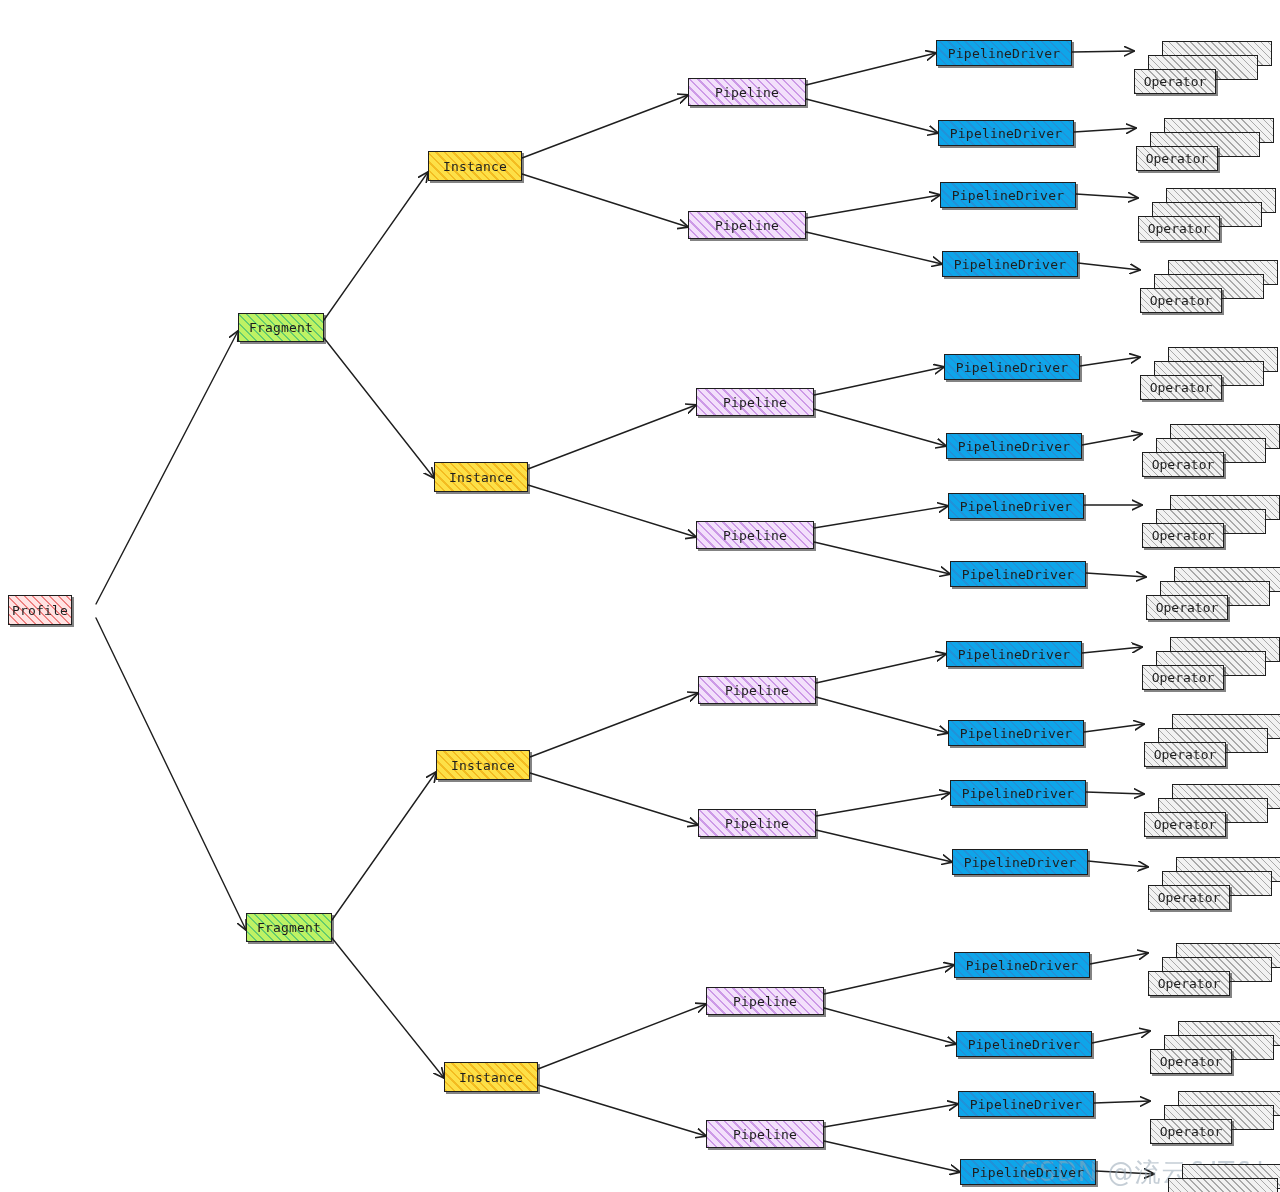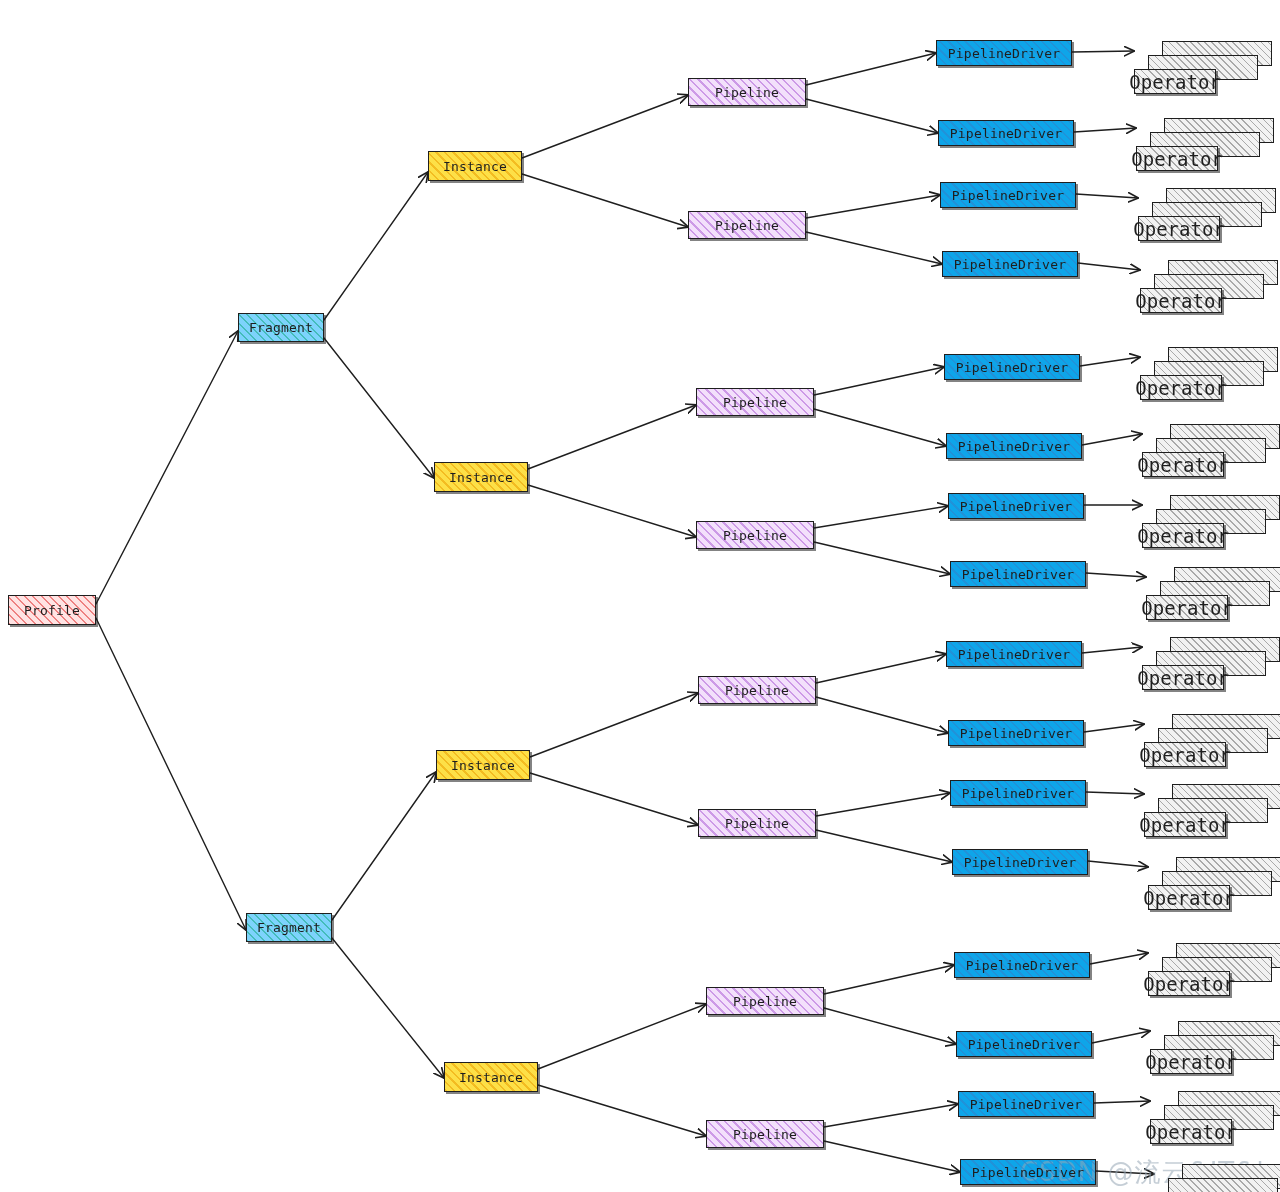--- a/index.html
+++ b/index.html
@@ -8,36 +8,36 @@
   svg.edges{position:absolute;left:0;top:0;width:1280px;height:1192px;pointer-events:none;}
   .node{position:absolute;box-sizing:border-box;border:1.6px solid #1e1e1e;
         display:flex;align-items:center;justify-content:center;
         font-size:13px;color:#1e1e1e;letter-spacing:.2px;white-space:nowrap;
         box-shadow:2px 2px 0 rgba(30,30,30,.55);}
   .node .lbl{position:relative;z-index:3;}
   .node::before{content:"";position:absolute;inset:0;z-index:1;}
   
   .n-profile{background:#ffe3e3;}
   .n-profile::before{background:repeating-linear-gradient(45deg,rgba(224,49,49,.55) 0 1.4px,transparent 1.4px 6px);}
-  .n-fragment{background:#7dd3fc;}
+  .n-fragment{background:#bef264;}
   .n-fragment::before{background:repeating-linear-gradient(45deg,rgba(12,166,120,.5) 0 1.4px,transparent 1.4px 6px);}
   .n-instance{background:#fde047;}
   .n-instance::before{background:repeating-linear-gradient(45deg,rgba(240,176,20,.75) 0 1.6px,transparent 1.6px 6px);}
   .n-pipeline{background:#f3e0fb;}
   .n-pipeline::before{background:repeating-linear-gradient(45deg,rgba(173,96,214,.55) 0 1.5px,transparent 1.5px 6px);}
   .n-driver{background:#0ea5e9;}
   .n-driver::before{background:repeating-linear-gradient(45deg,rgba(45,134,206,.6) 0 1.5px,transparent 1.5px 6px);}
 
   .opstack{position:absolute;}
   .opstack .sheet{position:absolute;box-sizing:border-box;border:1.5px solid #1e1e1e;
       background:#f2f2f2;}
   .opstack .sheet::before{content:"";position:absolute;inset:0;
       background:repeating-linear-gradient(45deg,rgba(60,60,60,.40) 0 1.2px,transparent 1.2px 5px);}
   .opstack .front{display:flex;align-items:center;justify-content:center;
-      font-size:19px;color:#1e1e1e;box-shadow:2px 2px 0 rgba(30,30,30,.55);text-align:center;}
+      font-size:13px;color:#1e1e1e;box-shadow:2px 2px 0 rgba(30,30,30,.55);text-align:center;}
   .opstack .front .lbl{position:relative;z-index:3;}
 
   .watermark{position:absolute;color:rgba(150,165,180,.55);font-size:26px;
       font-family:"DejaVu Sans",sans-serif;letter-spacing:1px;white-space:nowrap;}
 </style>
 </head>
 <body>
 
 <div id="stage">
 
@@ -91,21 +91,21 @@
         <path d="M 1086 792 L 1144 794" marker-end="url(#arw)"></path>
         <path d="M 1088 861 L 1148 867" marker-end="url(#arw)"></path>
         <path d="M 1090 964 L 1148 953" marker-end="url(#arw)"></path>
         <path d="M 1092 1043 L 1150 1031" marker-end="url(#arw)"></path>
         <path d="M 1094 1103 L 1150 1101" marker-end="url(#arw)"></path>
         <path d="M 1096 1171 L 1154 1174" marker-end="url(#arw)"></path>
       </g>
   </svg>
 
   <div id="node-layer">
-      <div class="node n-profile" style="left: 8px; top: 595px; width: 88px; height: 30px;">
+      <div class="node n-profile" style="left: 8px; top: 595px; width: 64px; height: 30px;">
         <span class="lbl">Profile</span>
       </div>
       <div class="node n-fragment" style="left: 238px; top: 313px; width: 86px; height: 29px;">
         <span class="lbl">Fragment</span>
       </div>
       <div class="node n-fragment" style="left: 246px; top: 913px; width: 86px; height: 29px;">
         <span class="lbl">Fragment</span>
       </div>
       <div class="node n-instance" style="left: 428px; top: 151px; width: 94px; height: 30px;">
         <span class="lbl">Instance</span>

